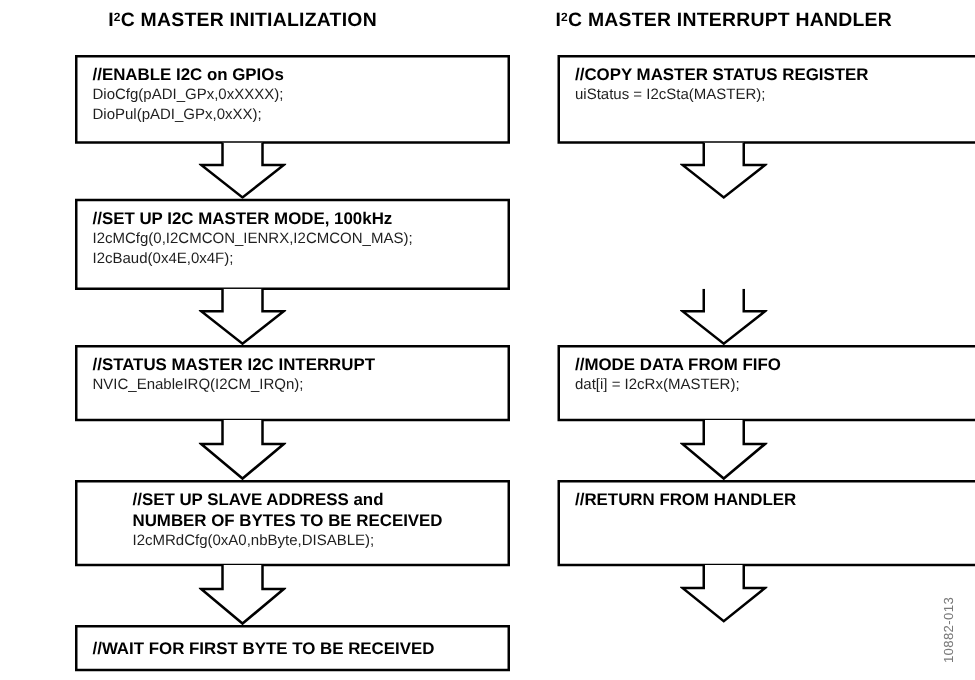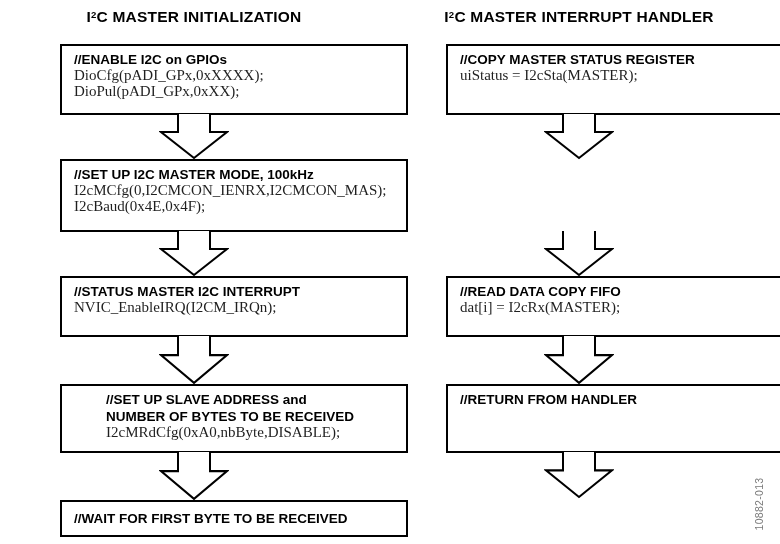--- a/index.html
+++ b/index.html
@@ -34,22 +34,22 @@
     padding:5px 12px 0 12px;
     overflow:hidden;
     margin-left:40px;
   }
   .box.single{display:flex;align-items:center;padding-top:0;}
   .comment{
     font-size:13.5px;font-weight:bold;color:var(--line);
     line-height:17px;white-space:nowrap;
   }
   .code{
-    font-family:Liberation Serif, serif;
-    font-size:15px;color:var(--codecol);
+    font-family:Liberation Sans, sans-serif;
+    font-size:12px;color:var(--codecol);
     line-height:15.5px;white-space:nowrap;
   }
   .arrow{
     position:absolute;left:50%;margin-left:-35px;width:70px;display:block;
   }
   .arrow path{fill:#ffffff;stroke:var(--line);stroke-width:2;}
   .watermark{
     position:absolute;left:752px;top:540px;width:72px;height:15px;
     transform:rotate(-90deg);transform-origin:left top;
     font-size:10.5px;color:var(--wm);
@@ -119,21 +119,21 @@
     <svg class="arrow" style="top:114px;height:46px;" viewBox="0 0 70 46" preserveAspectRatio="none">
         <path d="M19,0 L19,18 L2,18 L35,44 L68,18 L51,18 L51,0"></path>
       </svg>
 
 
     <svg class="arrow" style="top:231px;height:46px;" viewBox="0 0 70 46" preserveAspectRatio="none">
         <path d="M19,0 L19,18 L2,18 L35,44 L68,18 L51,18 L51,0"></path>
       </svg>
 
     <div class="box" style="top:276px;height:61px;">
-      <div class="comment">//READ DATA COPY FIFO</div>
+      <div class="comment">//MODE DATA FROM FIFO</div>
       <div class="code">dat[i] = I2cRx(MASTER);</div>
     </div>
 
     <svg class="arrow" style="top:336px;height:49px;" viewBox="0 0 70 46" preserveAspectRatio="none">
         <path d="M19,0 L19,18 L2,18 L35,44 L68,18 L51,18 L51,0"></path>
       </svg>
 
     <div class="box" style="top:384px;height:69px;">
       <div class="comment">//RETURN FROM HANDLER</div>
     </div>

